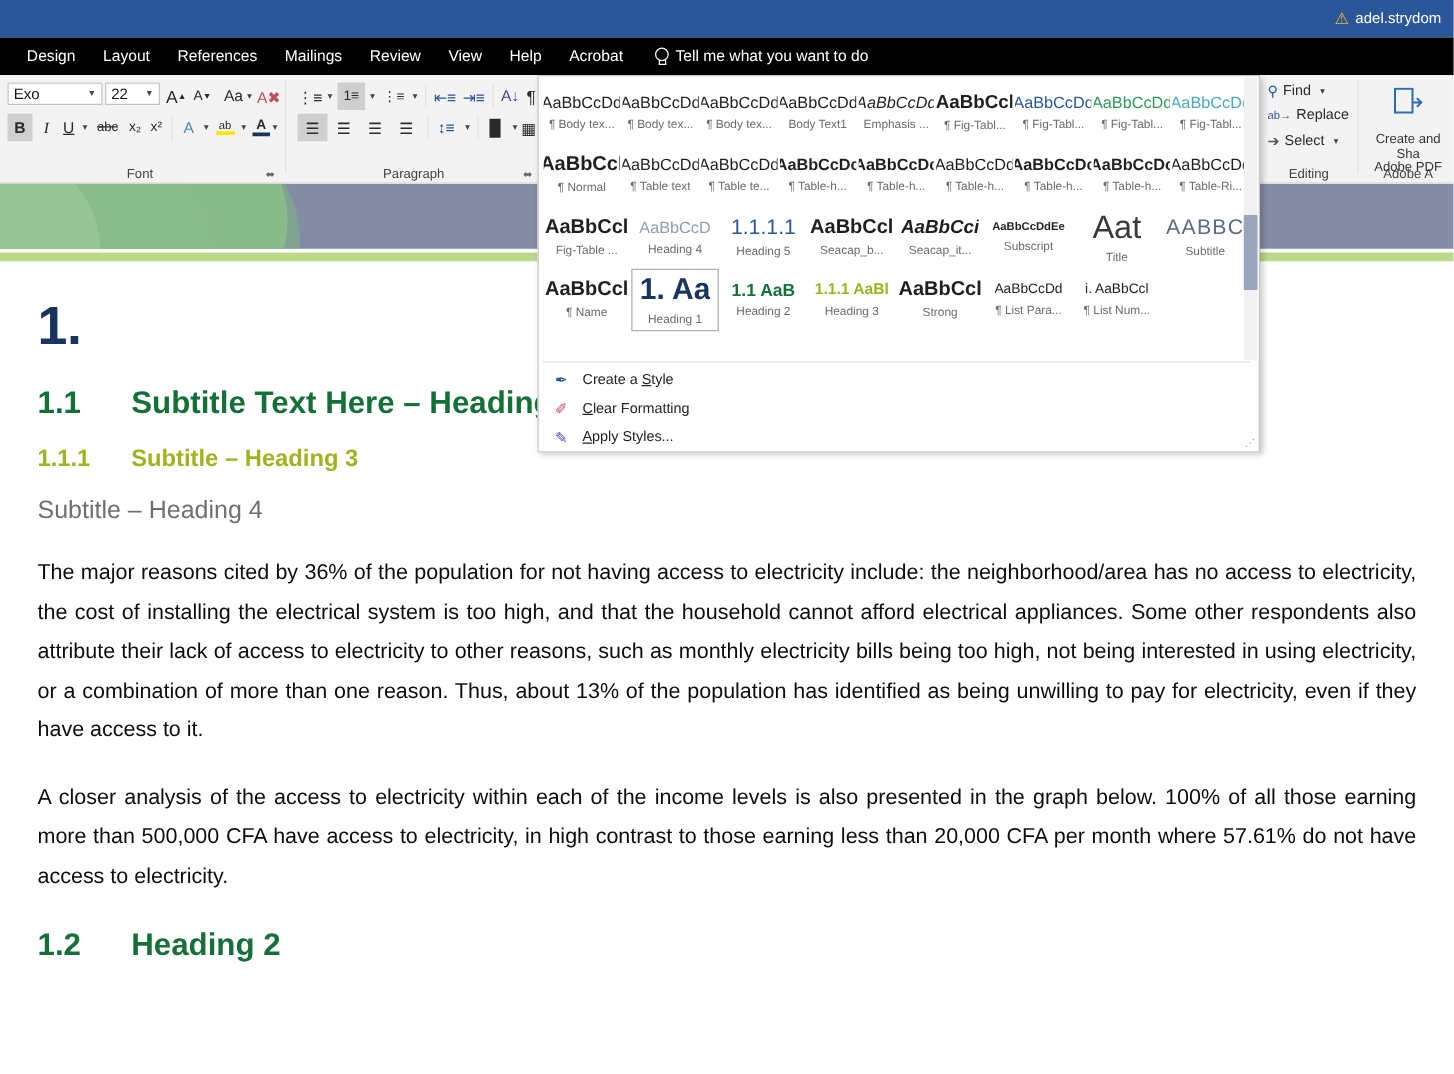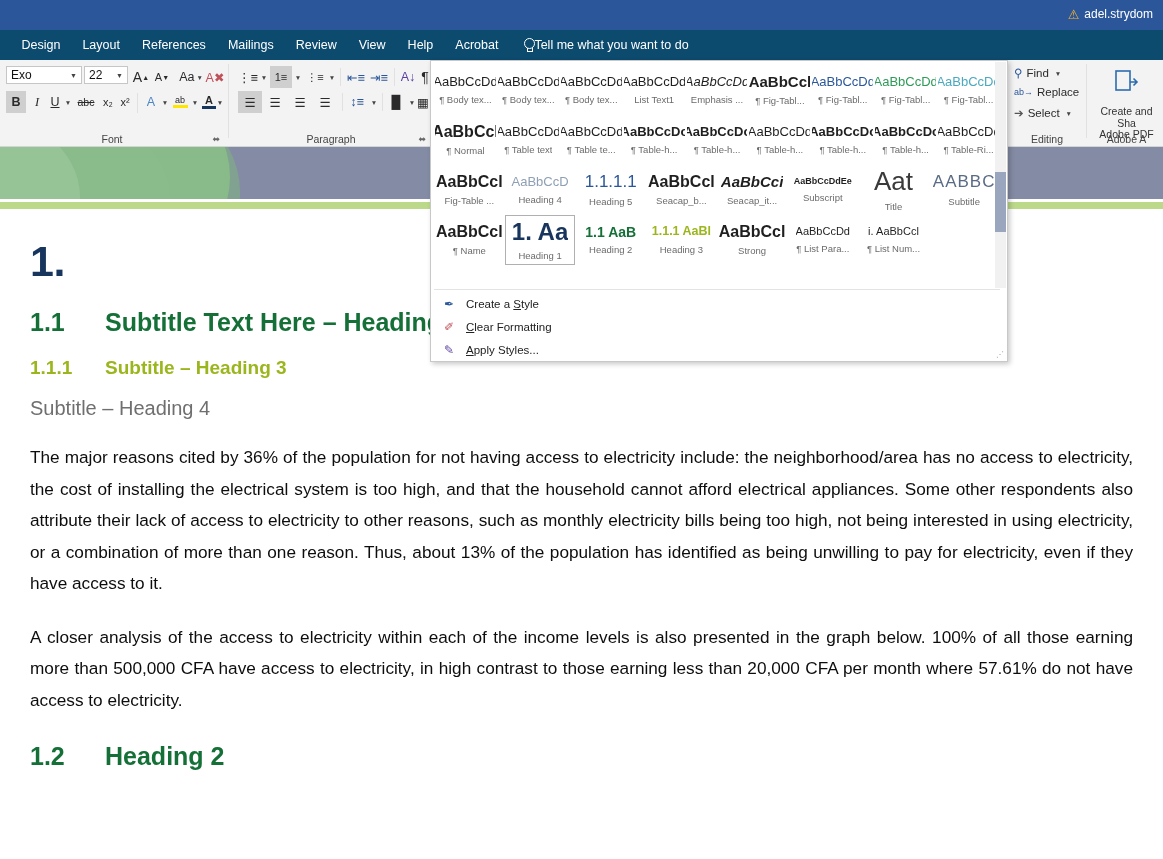--- a/index.html
+++ b/index.html
@@ -23,30 +23,30 @@
   .titlebar .account {
     position: absolute; right: 10px; top: 7px;
     font-size: 12px; color: #ffffff;
     display: flex; align-items: center; gap: 5px;
   }
   .warn-tri { color: #f7b32b; font-size: 13px; line-height: 1; }
 
   
   .tabsbar {
     position: absolute; left: 0; top: 30px; width: 1163px; height: 30px;
-    background: #0c4a6e; color: #ffffff;
+    background: #000000; color: #ffffff;
     display: flex; align-items: center;
   }
   .tab {
     font-size: 12.5px; color: #ffffff; white-space: nowrap;
     padding: 0 11px; height: 30px; line-height: 30px; cursor: default;
   }
   .tab:first-child { padding-left: 0; margin-left: -4px; }
   .tellme {
-    display: flex; align-items: center; 
+    display: flex; align-items: center; gap: 6px;
     font-size: 12.5px; color: #ffffff; font-style: normal;
     margin-left: 14px; white-space: nowrap;
   }
   .bulb {
     width: 11px; height: 14px; position: relative; display: inline-block;
   }
   .bulb::before {
     content: ""; position: absolute; left: 1px; top: 0;
     width: 9px; height: 9px; border: 1.3px solid #fff; border-radius: 50%;
   }
@@ -439,21 +439,21 @@
           <div class="gal-cell">
             <div class="gal-prev" style="font-size:13px;color:#1f1f1f;">AaBbCcDd</div>
             <div class="gal-name">¶ Body tex...</div>
           </div>
           <div class="gal-cell">
             <div class="gal-prev" style="font-size:13px;color:#1f1f1f;">AaBbCcDd</div>
             <div class="gal-name">¶ Body tex...</div>
           </div>
           <div class="gal-cell">
             <div class="gal-prev" style="font-size:13px;color:#1f1f1f;">AaBbCcDd</div>
-            <div class="gal-name">List Text1</div>
+            <div class="gal-name">Body Text1</div>
           </div>
           <div class="gal-cell">
             <div class="gal-prev" style="font-size:13px;color:#1f1f1f;font-style:italic;">AaBbCcDd</div>
             <div class="gal-name">Emphasis ...</div>
           </div>
           <div class="gal-cell">
             <div class="gal-prev" style="font-size:15px;color:#1f1f1f;font-weight:bold;">AaBbCcl</div>
             <div class="gal-name">¶ Fig-Tabl...</div>
           </div>
           <div class="gal-cell">

